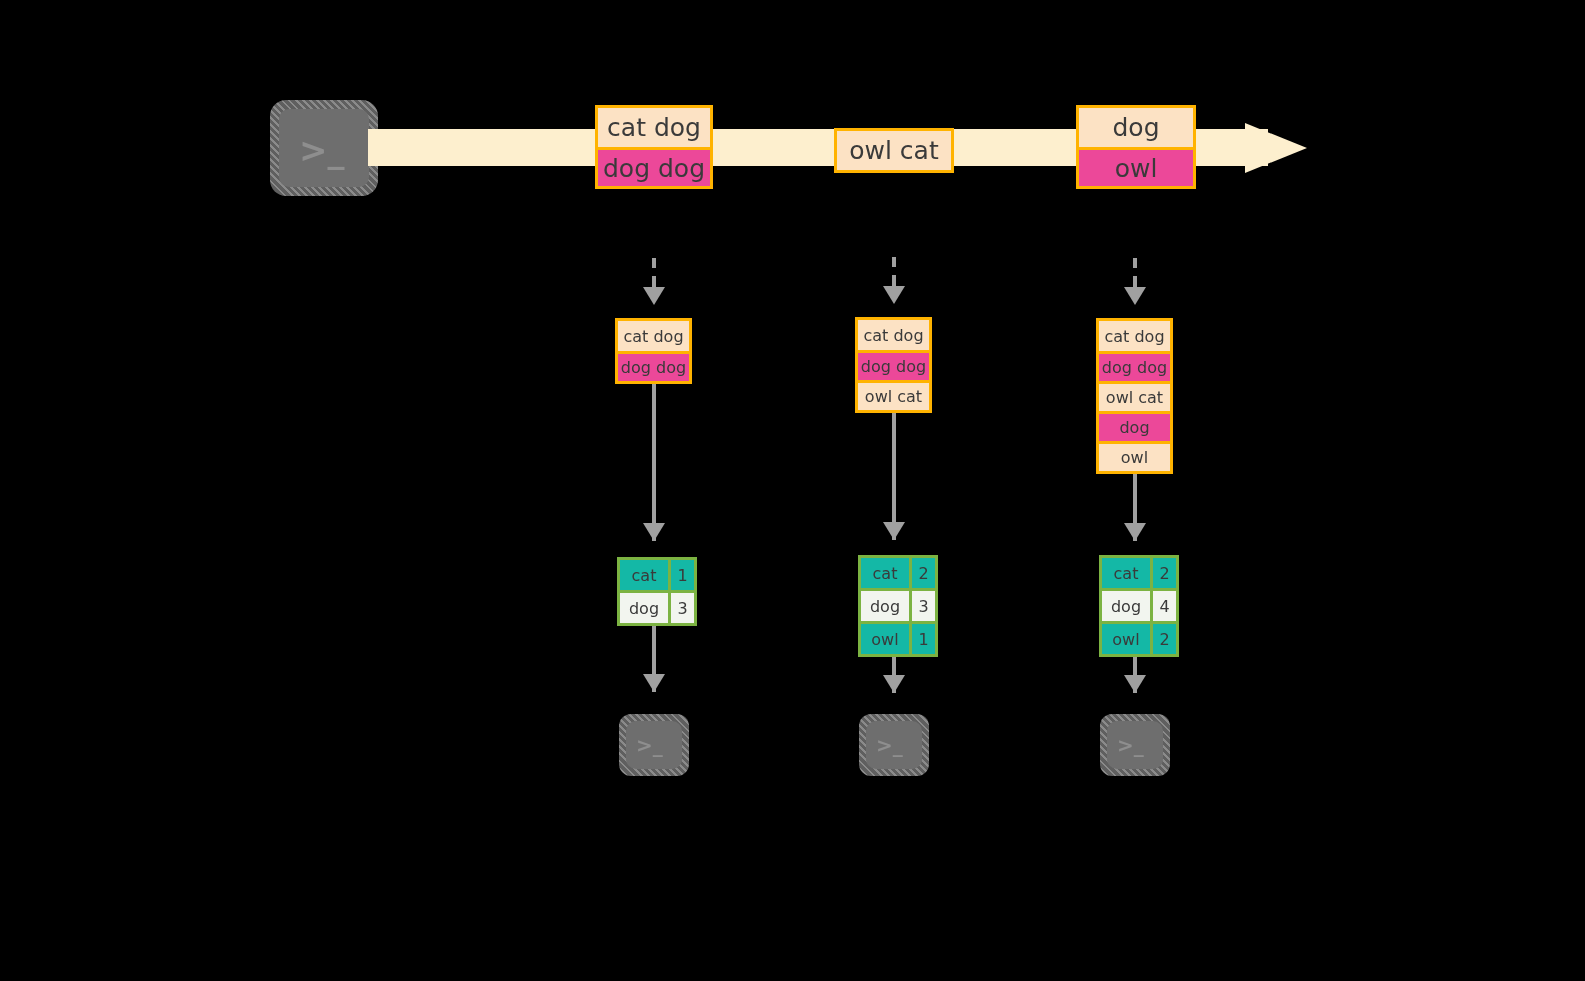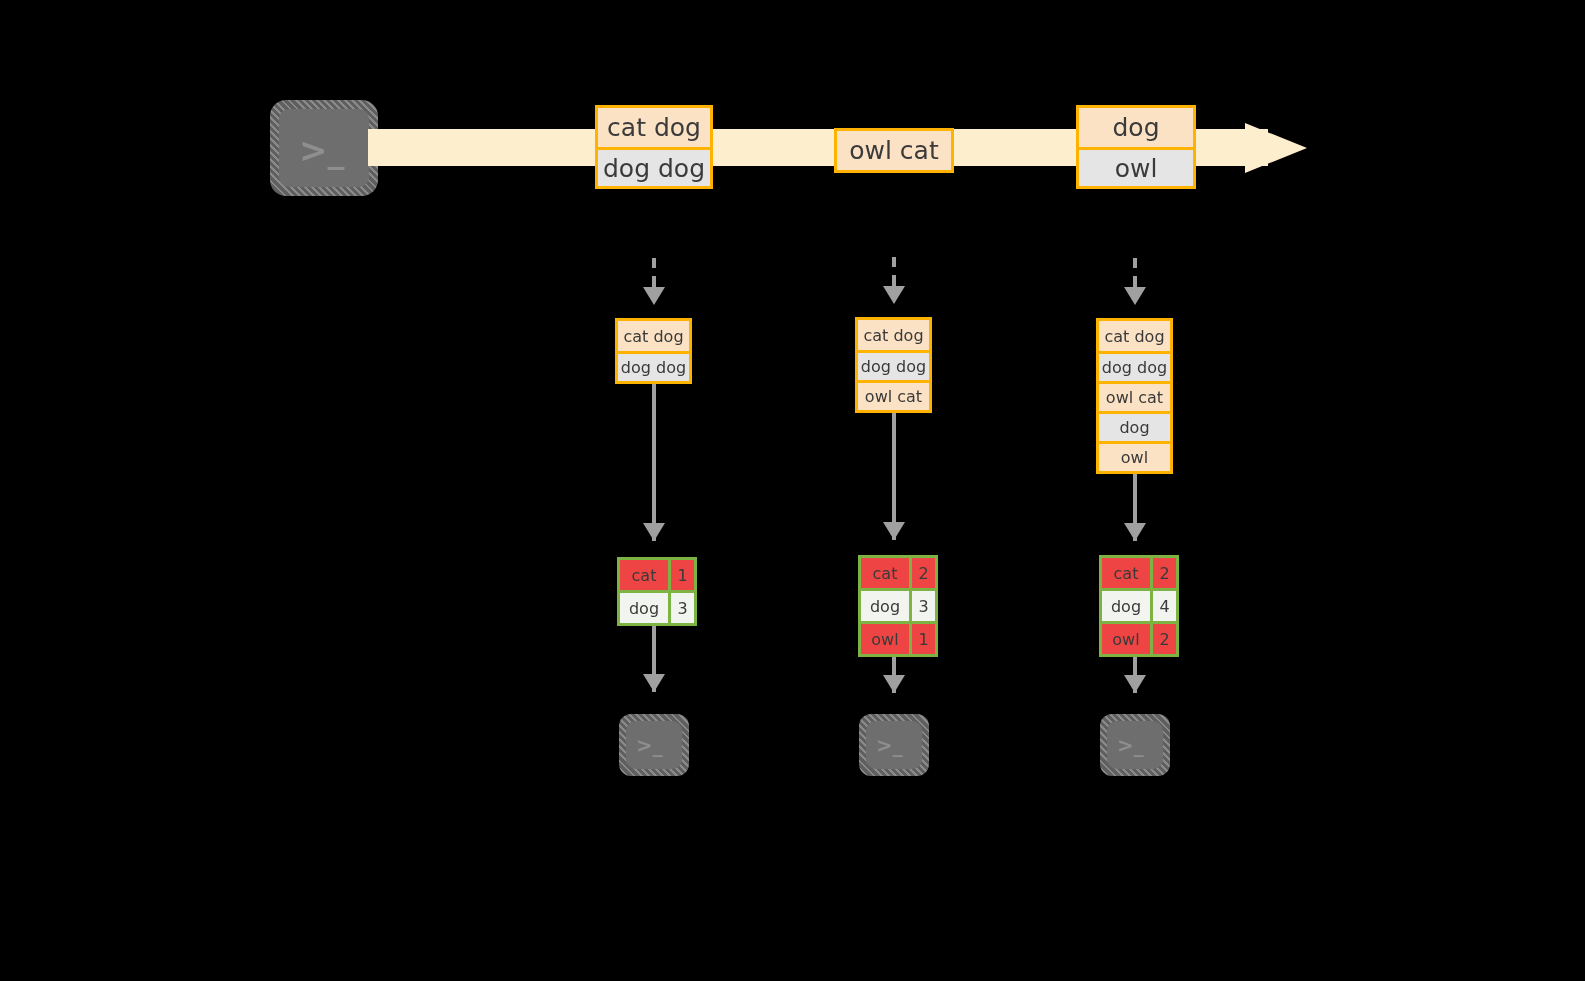--- a/index.html
+++ b/index.html
@@ -103,21 +103,21 @@
   .obox .row {
     box-sizing: border-box;
     display: flex;
     align-items: center;
     justify-content: center;
     color: #3a3a3a;
     white-space: nowrap;
   }
   .obox .row + .row { border-top: 3px solid #ffb300; }
   .obox .row.peach { background: #fce2c4; }
-  .obox .row.cream { background: #e5e5e5; }
+  .obox .row.cream { background: #ec4899; }
 
   
   .obox.top .row { height: 39px; font-size: 25px; }
   .obox#ev-catdog  { left: 595px;  top: 105px;  width: 118px; }
   .obox#ev-owlcat  { left: 834px;  top: 128px;  width: 120px; }
   .obox#ev-dogowl  { left: 1076px; top: 105px;  width: 120px; }
 
   
   .obox.snap { width: 77px; }
   .obox.snap .row { height: 30px; font-size: 16px; }
@@ -142,21 +142,21 @@
   .gtable .gcell {
     box-sizing: border-box;
     display: flex;
     align-items: center;
     justify-content: center;
     font-size: 16px;
     color: #3a3a3a;
   }
   .gtable .gcell.word  { width: 48px; }
   .gtable .gcell.count { width: 26px; border-left: 3px solid #7cb342; }
-  .gtable .grow.sage  .gcell { background: #ef4444; }
+  .gtable .grow.sage  .gcell { background: #14b8a6; }
   .gtable .grow.white .gcell { background: #f2f5ef; }
   .gtable#res1 { left: 617px;  top: 557px; }
   .gtable#res2 { left: 858px;  top: 555px; }
   .gtable#res3 { left: 1099px; top: 555px; }
 
   
   .varrow {
     position: absolute;
     z-index: 2;
   }

